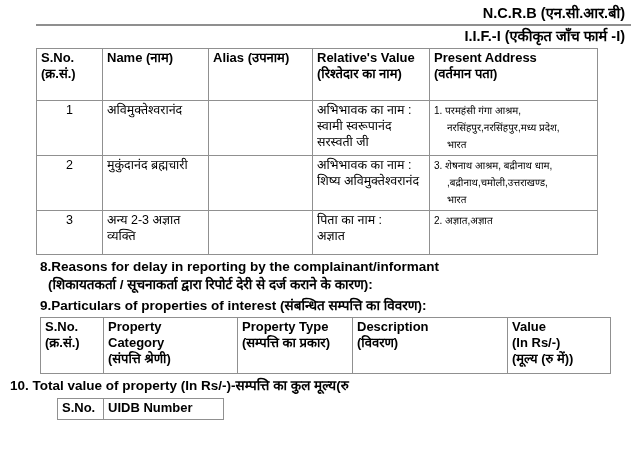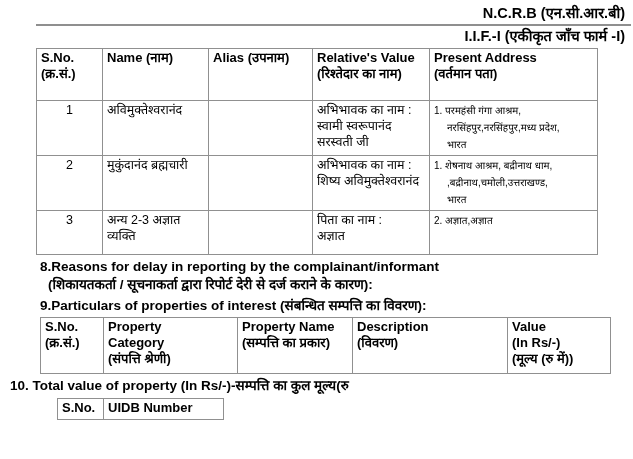--- a/index.html
+++ b/index.html
@@ -107,21 +107,21 @@
       <td class="addr">1. परमहंसी गंगा आश्रम,
 नरसिंहपुर,नरसिंहपुर,मध्य प्रदेश,
 भारत</td>
     </tr>
     <tr class="row-2">
       <td class="sno">2</td>
       <td>मुकुंदानंद ब्रह्मचारी</td>
       <td></td>
       <td>अभिभावक का नाम :
 शिष्य अविमुक्तेश्वरानंद</td>
-      <td class="addr">1. शेषनाथ आश्रम, बद्रीनाथ धाम,
+      <td class="addr">3. शेषनाथ आश्रम, बद्रीनाथ धाम,
 ,बद्रीनाथ,चमोली,उत्तराखण्ड,
 भारत</td>
     </tr>
     <tr class="row-3">
       <td class="sno">3</td>
       <td>अन्य 2-3 अज्ञात
 व्यक्ति</td>
       <td></td>
       <td>पिता का नाम :
 अज्ञात</td>
@@ -143,21 +143,21 @@
         <col class="c-desc">
         <col class="c-val">
     </colgroup>
     <tbody>
         <tr>
       <th>S.No.
 (क्र.सं.)</th>
       <th>Property
 Category
 (संपत्ति श्रेणी)</th>
-      <th>Property Name
+      <th>Property Type
 (सम्पत्ति का प्रकार)</th>
       <th>Description
 (विवरण)</th>
       <th>Value
 (In Rs/-)
 (मूल्य (रु में))</th>
     </tr>
   </tbody>
     </table>
 

